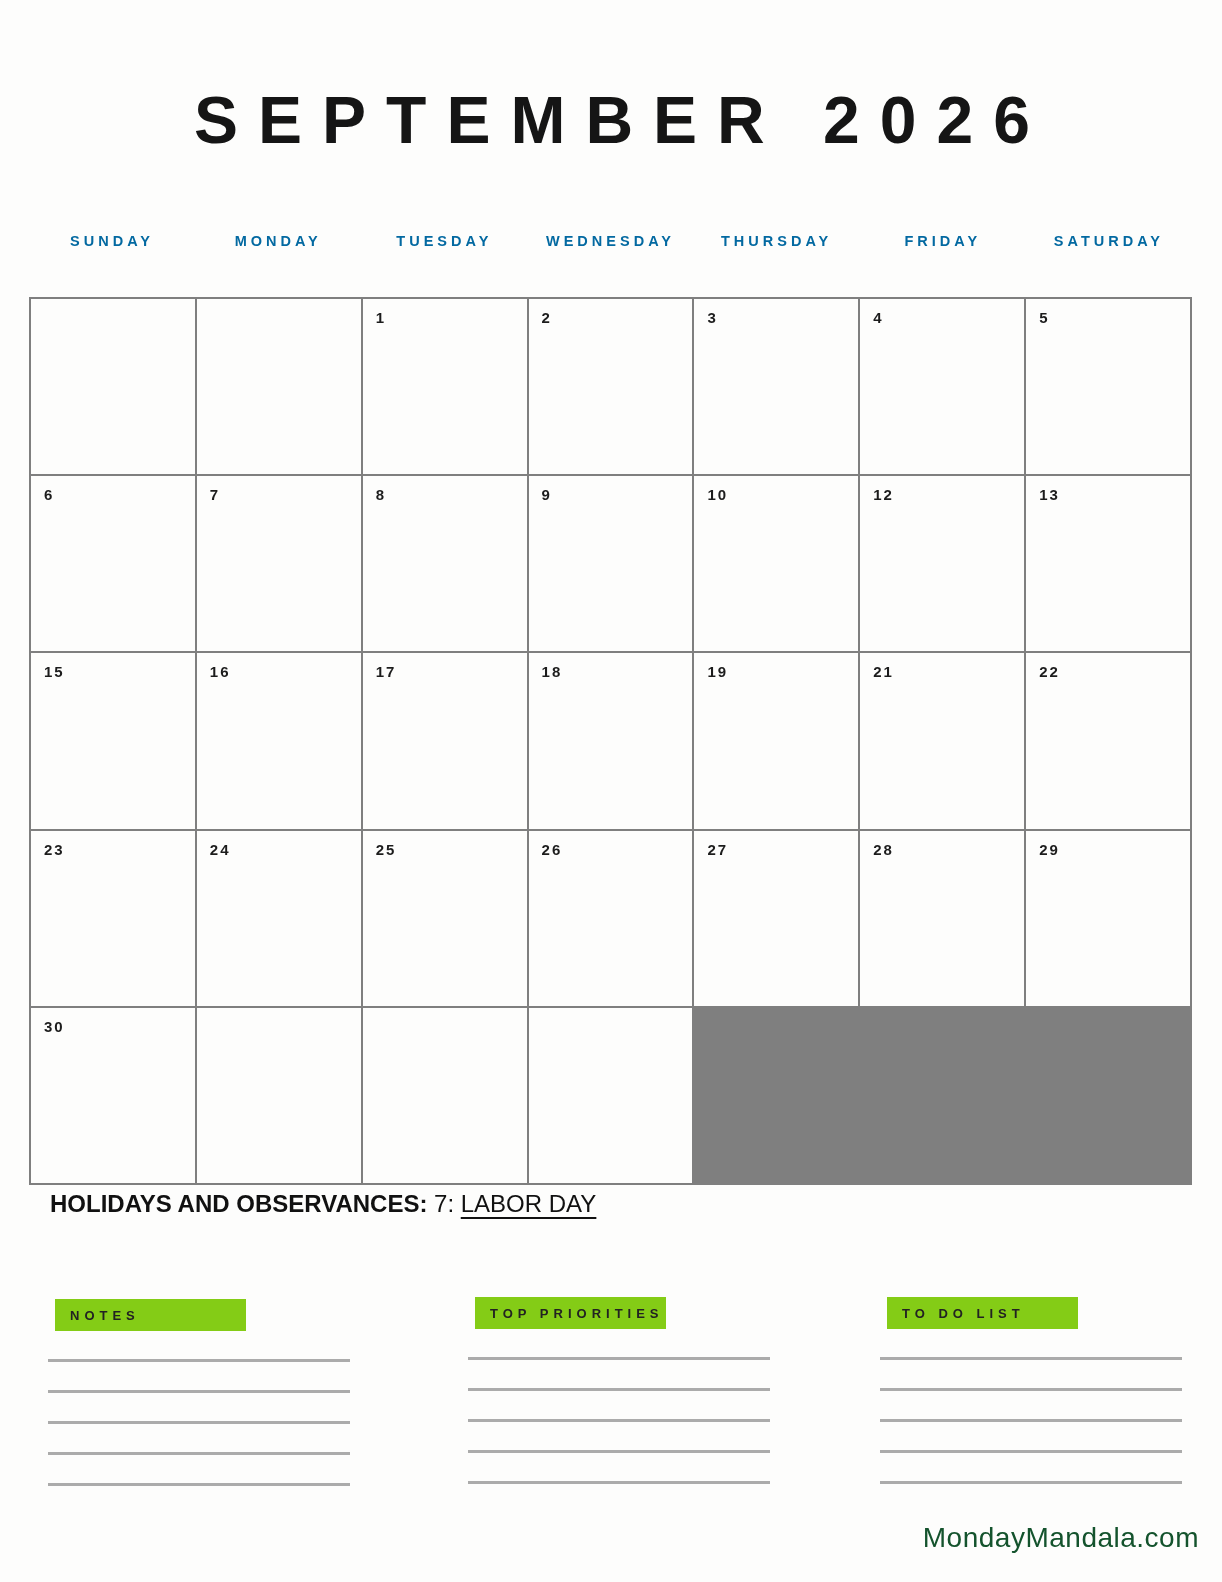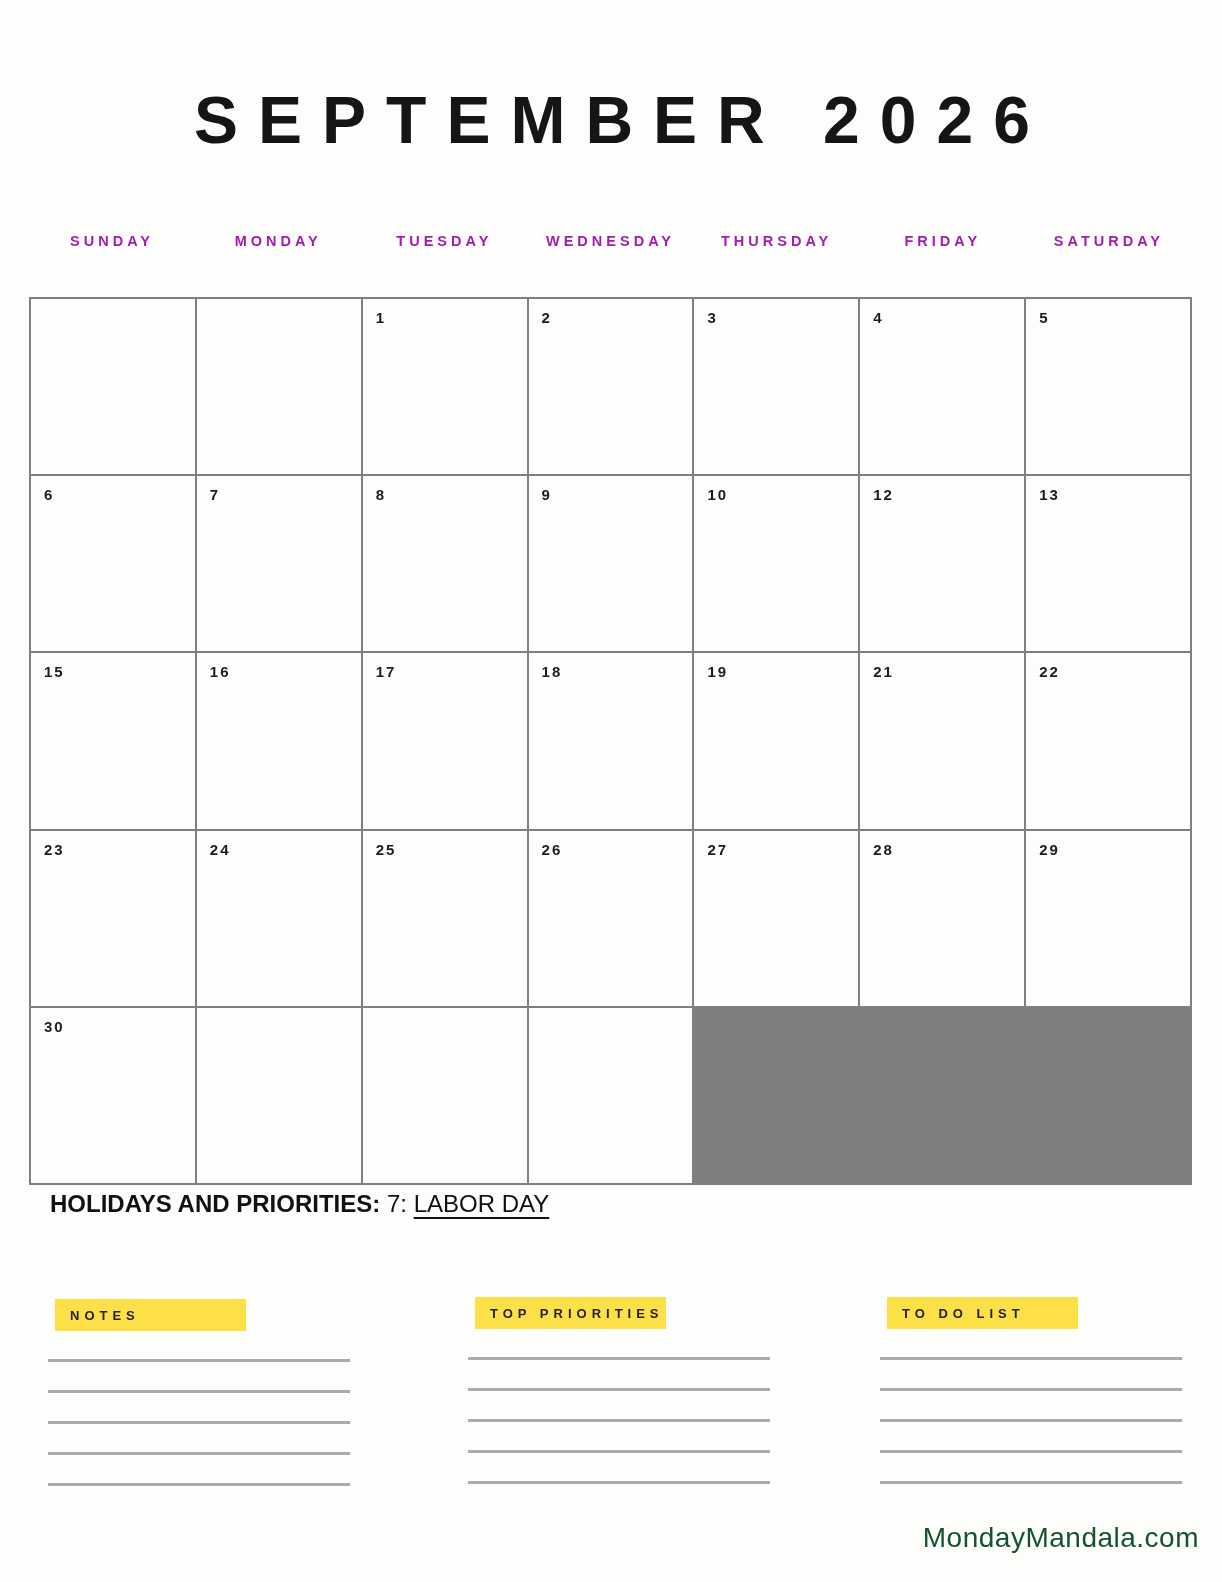--- a/index.html
+++ b/index.html
@@ -31,21 +31,21 @@
     position: absolute;
     left: 29px; top: 233px; width: 1163px;
     display: flex;
   }
   .weekday {
     flex: 1 1 0;
     text-align: center;
     font-size: 14.5px;
     font-weight: bold;
     letter-spacing: 4px;
-    color: #a21caf;
+    color: #0369a1;
     white-space: nowrap;
   }
 
   
   .grid {
     position: absolute;
     left: 29px; top: 297px;
     width: 1163px; height: 888px;
     display: grid;
     grid-template-columns: repeat(7, 1fr);
@@ -81,21 +81,21 @@
 
   
   .section { position: absolute; width: 302px; }
   .section-notes      { left: 48px;  top: 1299px; }
   .section-priorities { left: 468px; top: 1297px; }
   .section-todo       { left: 880px; top: 1297px; }
   .section-label {
     display: block;
     width: 191px; height: 32px;
     margin-left: 7px;
-    background: #fde047;
+    background: #84cc16;
     line-height: 33px;
     padding-left: 15px;
     font-size: 13px;
     font-weight: bold;
     letter-spacing: 5px;
     color: #222222;
     white-space: nowrap;
   }
   .lines { margin-top: 0; }
   .note-line {
@@ -220,21 +220,21 @@
     </div>
   <div class="cell">
       <span class="daynum"></span>
     </div>
   <div class="cell">
       <span class="daynum"></span>
     </div>
 </div>
 
 <div class="holidays">
-  <span class="hol-label">HOLIDAYS AND PRIORITIES:</span>
+  <span class="hol-label">HOLIDAYS AND OBSERVANCES:</span>
   <span class="hol-day">7:</span>
   <span class="hol-name">LABOR DAY</span>
 </div>
 
 <div class="section section-notes">
   <span class="section-label">NOTES</span>
   <div class="lines">
     <div class="note-line"></div>
     <div class="note-line"></div>
     <div class="note-line"></div>

